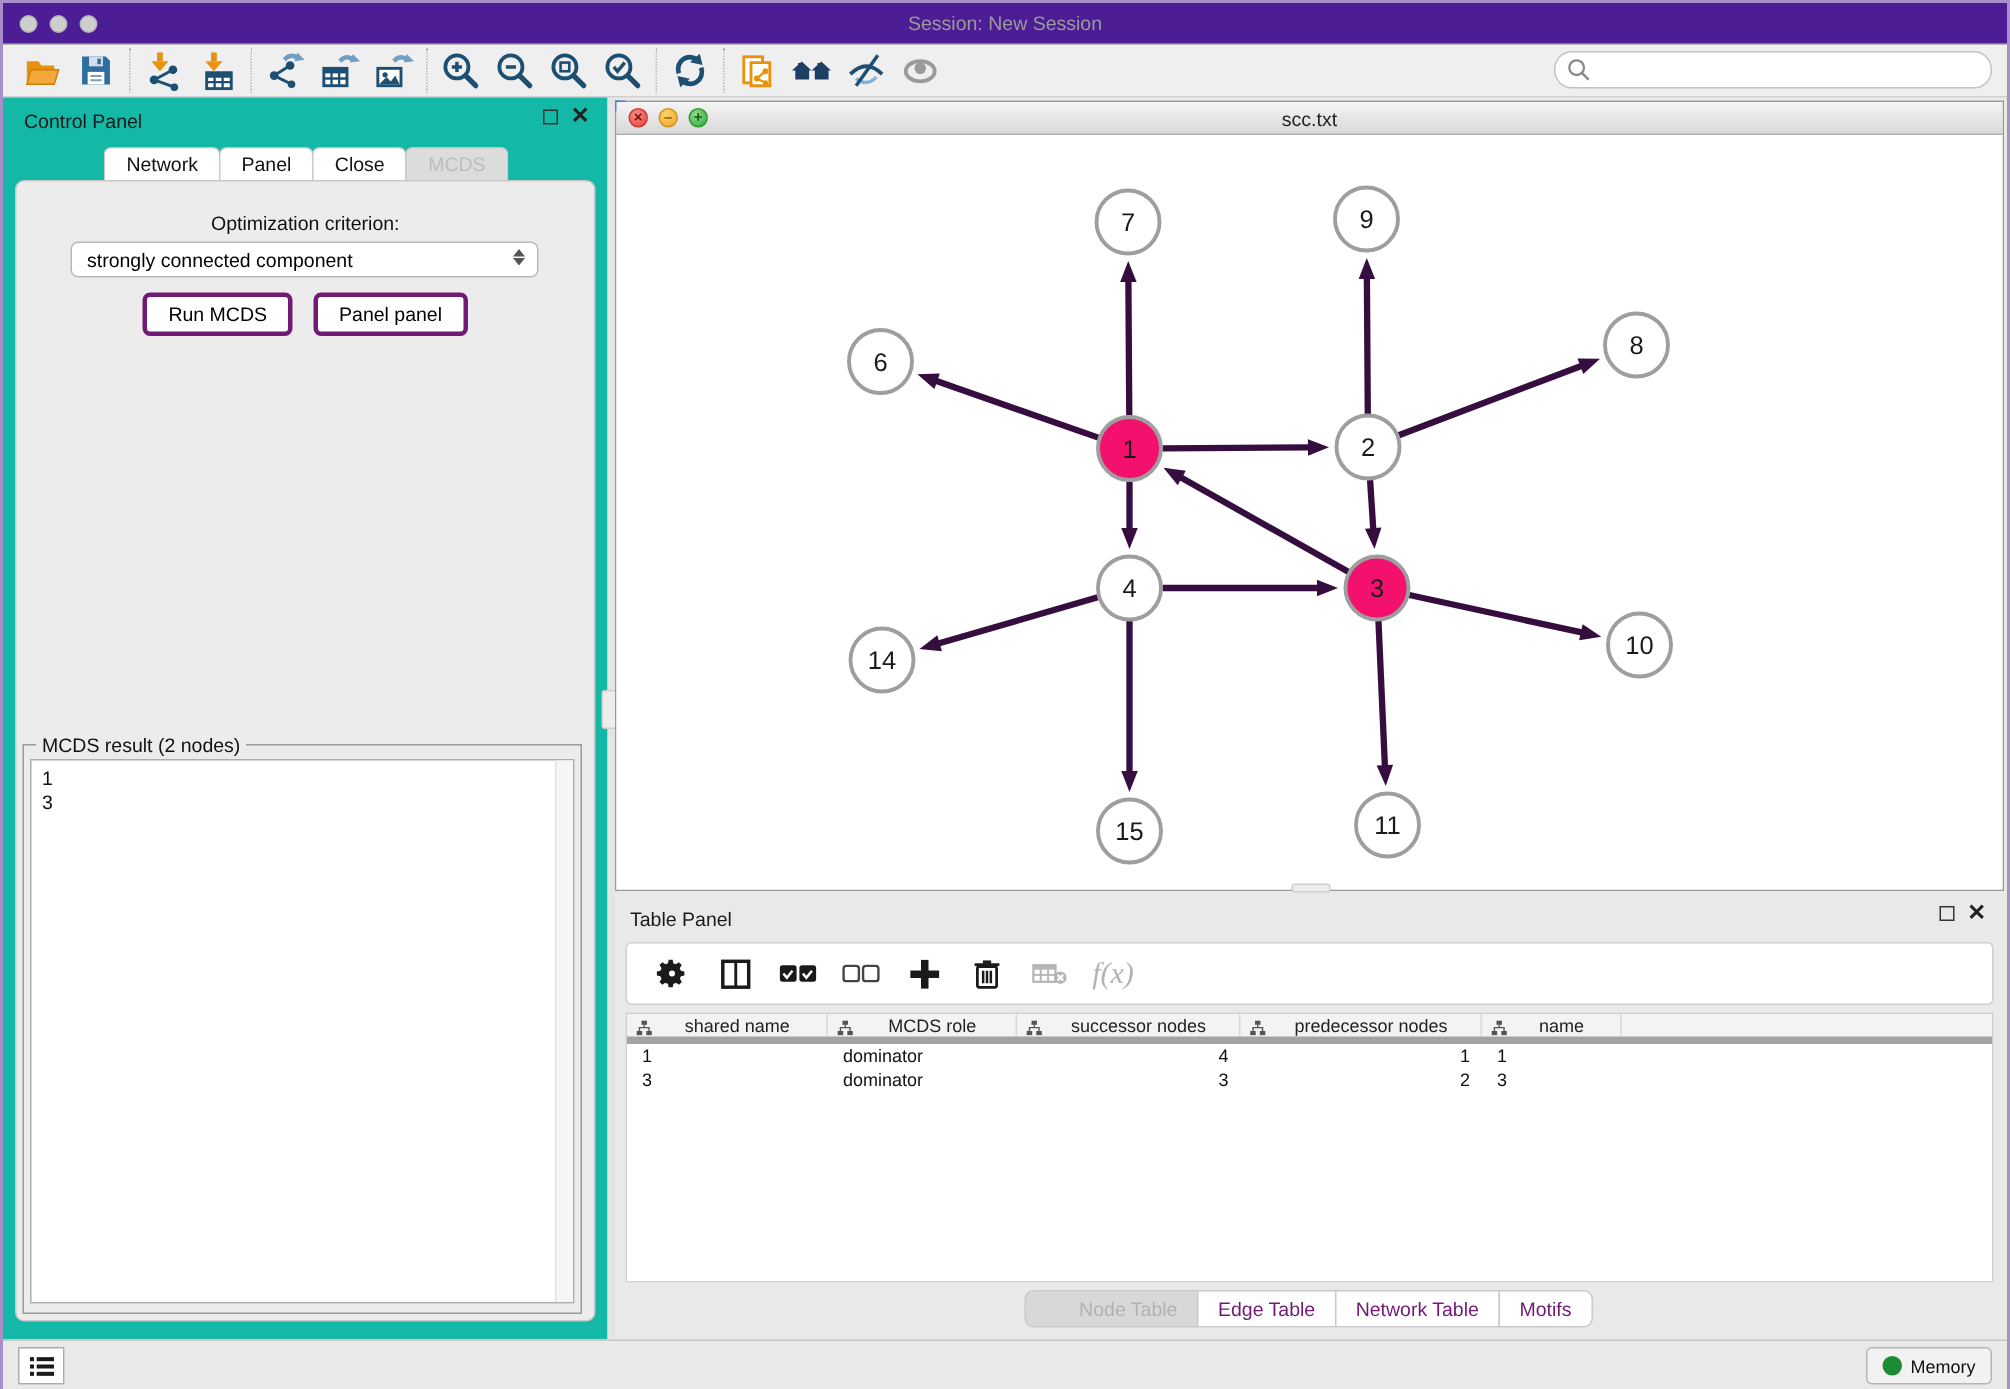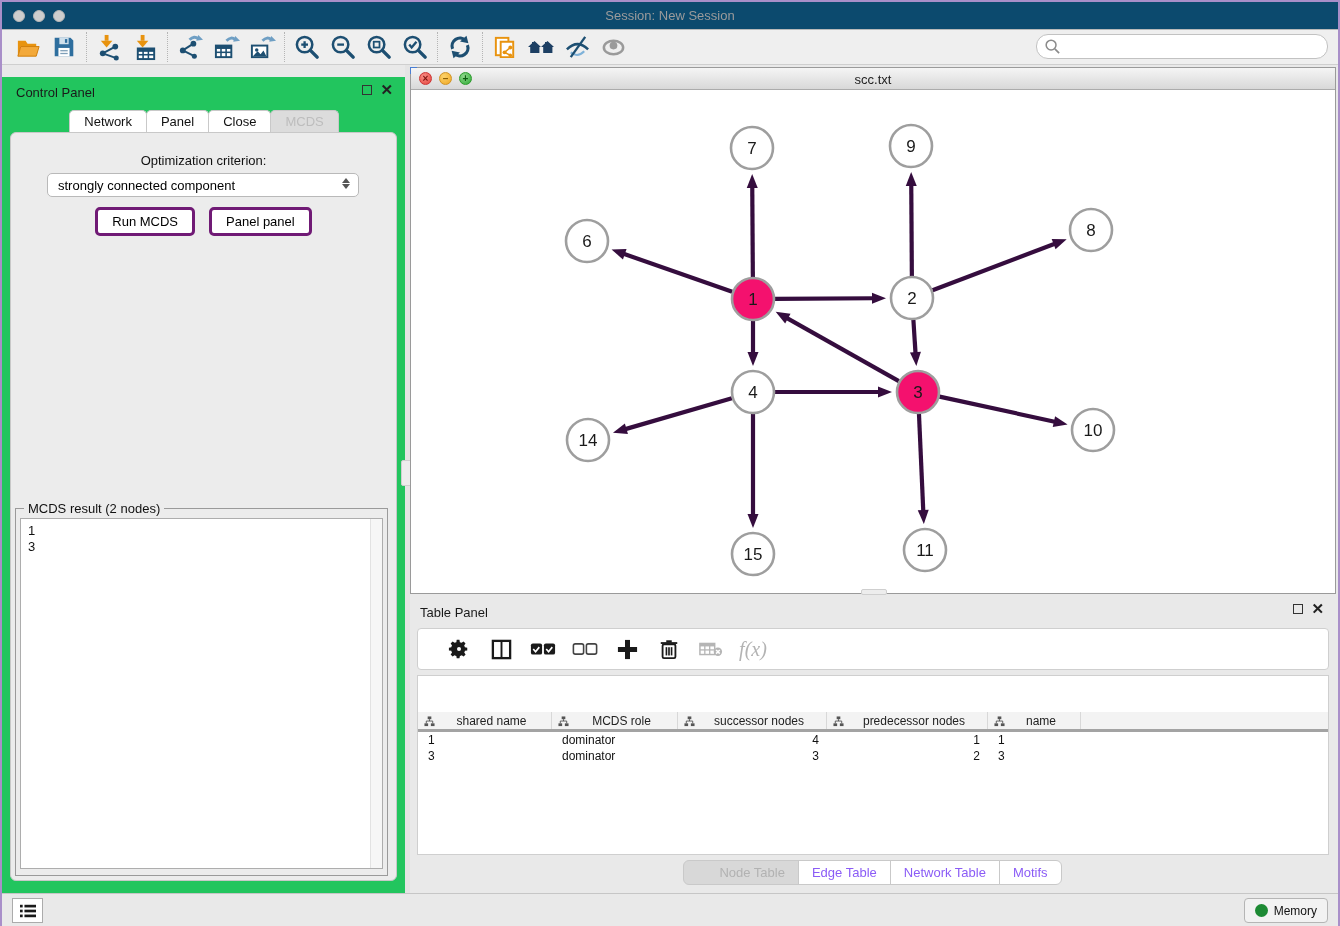--- a/index.html
+++ b/index.html
@@ -1,40 +1,40 @@
 <!DOCTYPE html>
 <html><head>
 <meta charset="utf-8">
 <style>
   * { margin:0; padding:0; box-sizing:border-box; }
   html,body { width:1340px; height:926px; font-family:"Liberation Sans",sans-serif; }
   body { background:#a98fc9; position:relative; overflow:hidden; }
   .window { position:absolute; left:2px; top:2px; width:1336px; height:924px; background:#e9e9e9; }
 
   
-  .titlebar { position:absolute; left:0; top:0; right:0; height:28px; background:#0c4a6e; border-bottom:1px solid #b9b9b9; }
+  .titlebar { position:absolute; left:0; top:0; right:0; height:28px; background:#4c1d95; border-bottom:1px solid #b9b9b9; }
   .traffic { position:absolute; top:8px; width:12px; height:12px; border-radius:50%; background:#cecece; border:1px solid #b5b5b5; }
   .t1{left:11px}.t2{left:31px}.t3{left:51px}
   .titlebar .title { position:absolute; left:0; right:0; top:6px; text-align:center; font-size:13px; color:#9b9b9b; }
 
   
   .toolbar { position:absolute; left:0; top:28px; right:0; height:35px; background:#efefef; border-bottom:1px solid #cfcfcf; display:flex; align-items:center; }
   .tb-btn { width:36px; height:30px; display:flex; align-items:center; justify-content:center; cursor:pointer; flex:0 0 auto; }
   .tb-sep { width:0; height:30px; border-left:1px dotted #b5b5b5; margin:0 4px; flex:0 0 auto; }
   .searchwrap { position:absolute; right:10px; top:4px; width:292px; height:25px; }
   .searchwrap input { width:100%; height:100%; border:1px solid #c2c2c2; border-radius:12px; background:#fff; padding-left:28px; font-size:13px; outline:none; }
   .searchwrap .mag { position:absolute; left:8px; top:4px; }
 
   
   .main { position:absolute; left:0; top:63px; right:0; bottom:33px; }
   .vdivider { position:absolute; left:403px; top:0; bottom:0; width:5px; background:#e4e4e4; }
   .vhandle { position:absolute; left:399px; top:395px; width:13px; height:26px; background:#ededed; border:1px solid #cfcfcf; border-radius:2px; }
 
   
-  .cpanel { position:absolute; left:0; top:12px; width:403px; bottom:0; background:#22c55e; }
+  .cpanel { position:absolute; left:0; top:0; width:403px; bottom:0; background:#14b8a6; }
   .cp-head { position:absolute; left:0; top:0; right:0; height:30px; }
   .cp-head .cap { position:absolute; left:14px; top:8px; font-size:13px; color:#1a1a1a; }
   .panel-icons { position:absolute; right:12px; top:8px; display:flex; gap:8px; align-items:center; }
   .float-ico { width:10px; height:10px; border:1.6px solid #333; display:inline-block; cursor:pointer; }
   .close-ico { font-size:15px; font-weight:bold; color:#222; line-height:10px; cursor:pointer; }
   .cp-tabs { position:absolute; left:0; top:33px; right:0; height:22px; display:flex; justify-content:center; }
   .cp-tab { padding:3px 14px; font-size:13px; background:#fff; border:1px solid #c9c9c9; border-bottom:none; border-radius:5px 5px 0 0; margin:0 -1px 0 0; color:#111; cursor:pointer; z-index:2; }
   .cp-tab.active { background:#dcdcdc; color:#bdbdbd; z-index:1; }
   .cp-box { position:absolute; left:8px; right:8px; top:55px; bottom:12px; background:#ececec; border:1px solid #c8c8c8; border-radius:6px; }
   .opt-label { position:absolute; left:0; right:0; top:20px; text-align:center; font-size:13px; color:#111; }
@@ -60,32 +60,32 @@
   .dot.yel { left:28px; background:radial-gradient(circle at 35% 30%, #fcd26a, #f0a722); border:1px solid #d09324; color:#8a5d05; }
   .dot.grn { left:48px; background:radial-gradient(circle at 35% 30%, #8fd78b, #2fab37); border:1px solid #2c9a2c; color:#0c5c10; }
   .blue-corner { position:absolute; left:-1px; top:-1px; width:7px; height:7px; border-left:3px solid #4a7fd4; border-top:3px solid #4a7fd4; }
   .net-canvas { position:absolute; left:0; top:22px; right:0; bottom:0; background:#fff; overflow:hidden; }
   .hhandle { position:absolute; left:450px; bottom:-2px; width:26px; height:6px; background:#ededed; border:1px solid #cfcfcf; border-radius:2px; }
 
   
   .tpanel { position:absolute; left:0; right:0; top:531px; bottom:0; background:#e9e9e9; }
   .tp-head { position:absolute; left:0; top:0; right:0; height:28px; }
   .tp-head .cap { position:absolute; left:10px; top:9px; font-size:13px; color:#1a1a1a; }
-  .tp-toolbar { position:absolute; left:7px; right:7px; top:32px; height:42px; background:#fff; border:1px solid #cfcfcf; border-radius:4px; display:flex; align-items:center; padding-left:23px; gap:6px; }
+  .tp-toolbar { position:absolute; left:7px; right:7px; top:32px; height:42px; background:#fff; border:1px solid #cfcfcf; border-radius:4px; display:flex; align-items:center; padding-left:12px; gap:6px; }
   .tp-btn { width:36px; height:34px; display:flex; align-items:center; justify-content:center; cursor:pointer; }
   .fx { font-family:"Liberation Serif",serif; font-style:italic; font-size:20px; color:#b3b3b3; }
   .tp-table { position:absolute; left:7px; right:7px; top:79px; height:180px; background:#fff; border:1px solid #cfcfcf; overflow:hidden; }
-  .thead { display:flex; height:20px; background:#f3f3f3; border-bottom:3px solid #a3a3a3;margin-top:36px; }
+  .thead { display:flex; height:20px; background:#f3f3f3; border-bottom:5px solid #a3a3a3; }
   .th { display:flex; align-items:center; font-size:12px; color:#222; border-right:1px solid #d8d8d8; position:relative; }
   .th .hico { position:absolute; left:6px; top:4px; }
   .th .hlabel { flex:1; text-align:center; padding:0 4px 0 18px; }
   .trow { display:flex; height:16px; font-size:12px; color:#111; }
   .td { padding:1px 8px 0 10px; overflow:hidden; white-space:nowrap; }
   .tp-tabs { position:absolute; left:0; right:0; bottom:8px; display:flex; justify-content:center; }
-  .tp-tab { padding:4px 13px; font-size:13px; background:#fff; border:1px solid #c9c9c9; margin-left:-1px; color:#8b5cf6; cursor:pointer; }
+  .tp-tab { padding:4px 13px; font-size:13px; background:#fff; border:1px solid #c9c9c9; margin-left:-1px; color:#701a75; cursor:pointer; }
   .tp-tab:first-child { border-radius:6px 0 0 6px;padding-left:35px; }
   .tp-tab:last-child { border-radius:0 6px 6px 0; }
   .tp-tab.active { background:#d8d8d8; color:#b2b2b2; }
 
   
   .statusbar { position:absolute; left:0; right:0; bottom:0; height:33px; background:#e9e9e9; border-top:1px solid #c6c6c6;margin-top:16px; }
   .list-btn { position:absolute; left:10px; top:4px; width:31px; height:25px; background:#fff; border:1px solid #ababab; display:flex; align-items:center; justify-content:center; cursor:pointer; }
   .mem-btn { position:absolute; right:10px; top:4px; height:25px; background:#f2f2f2; border:1px solid #b5b5b5; border-radius:4px; display:flex; align-items:center; gap:6px; padding:0 10px; font-size:12px; color:#111; cursor:pointer; }
   .mem-dot { width:13px; height:13px; border-radius:50%; background:#1d8a34; }
 </style>

